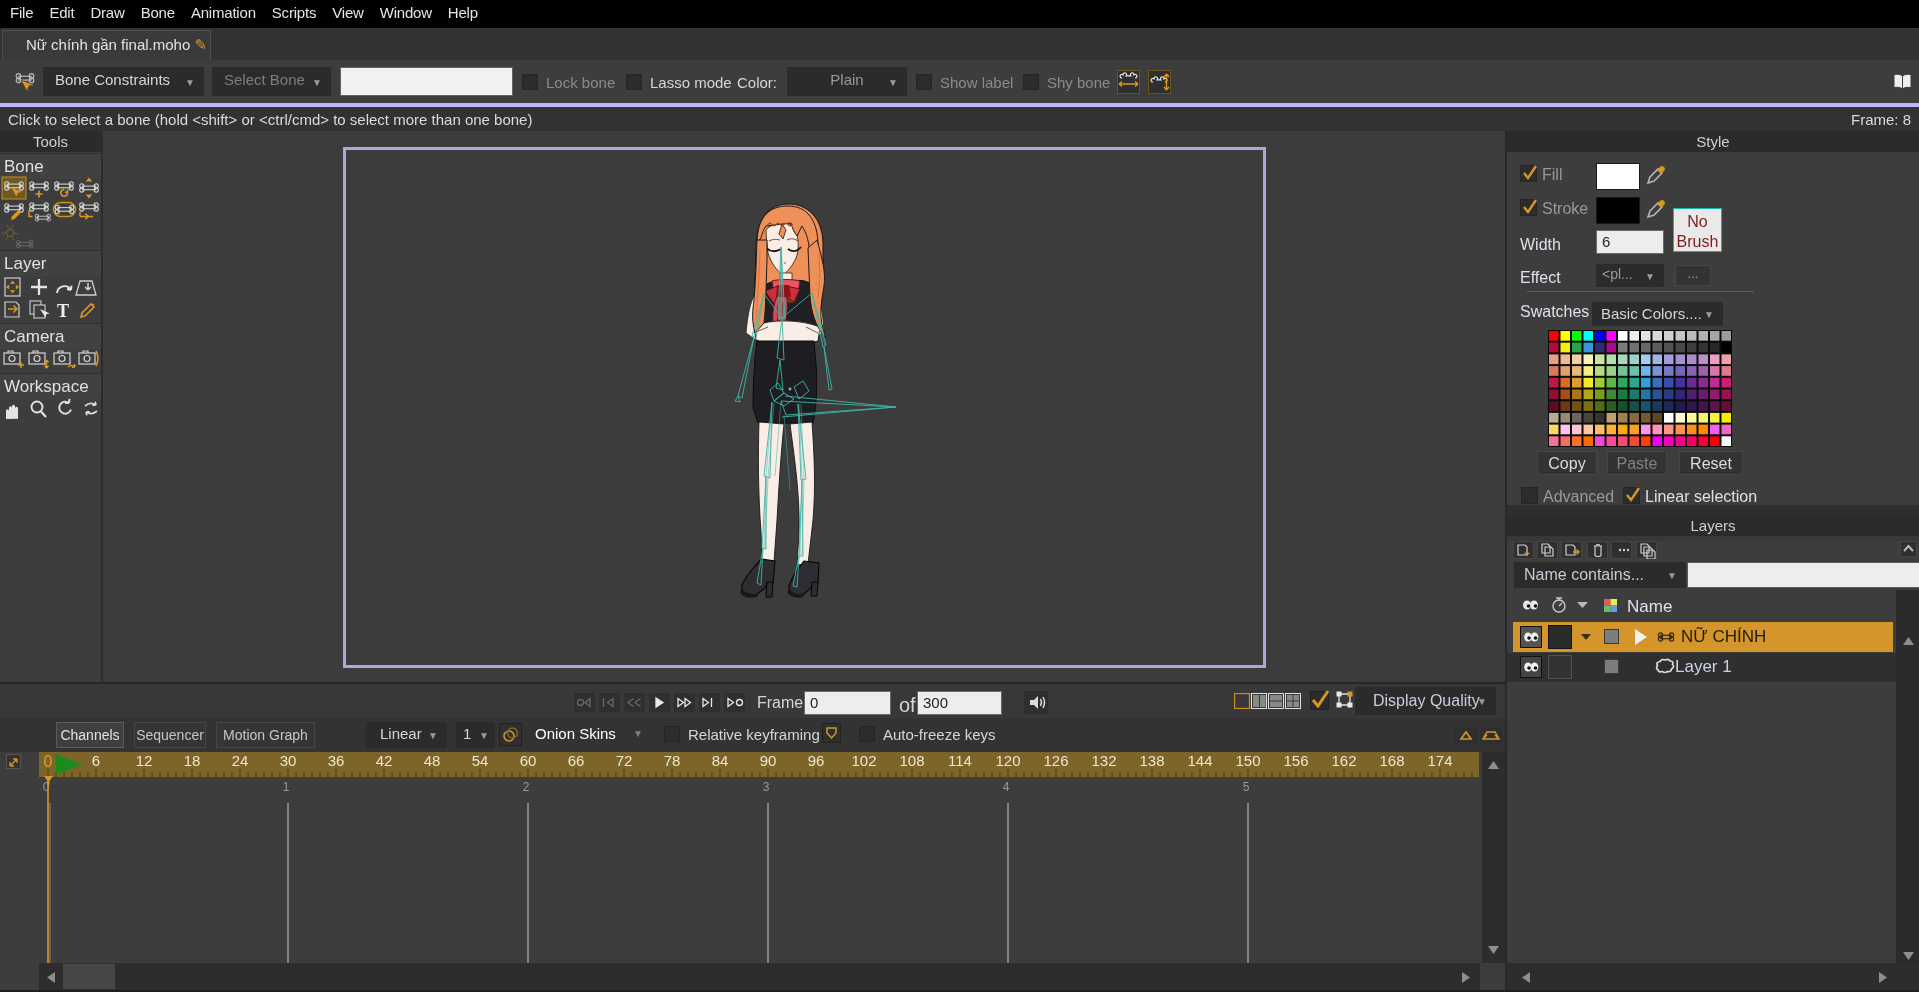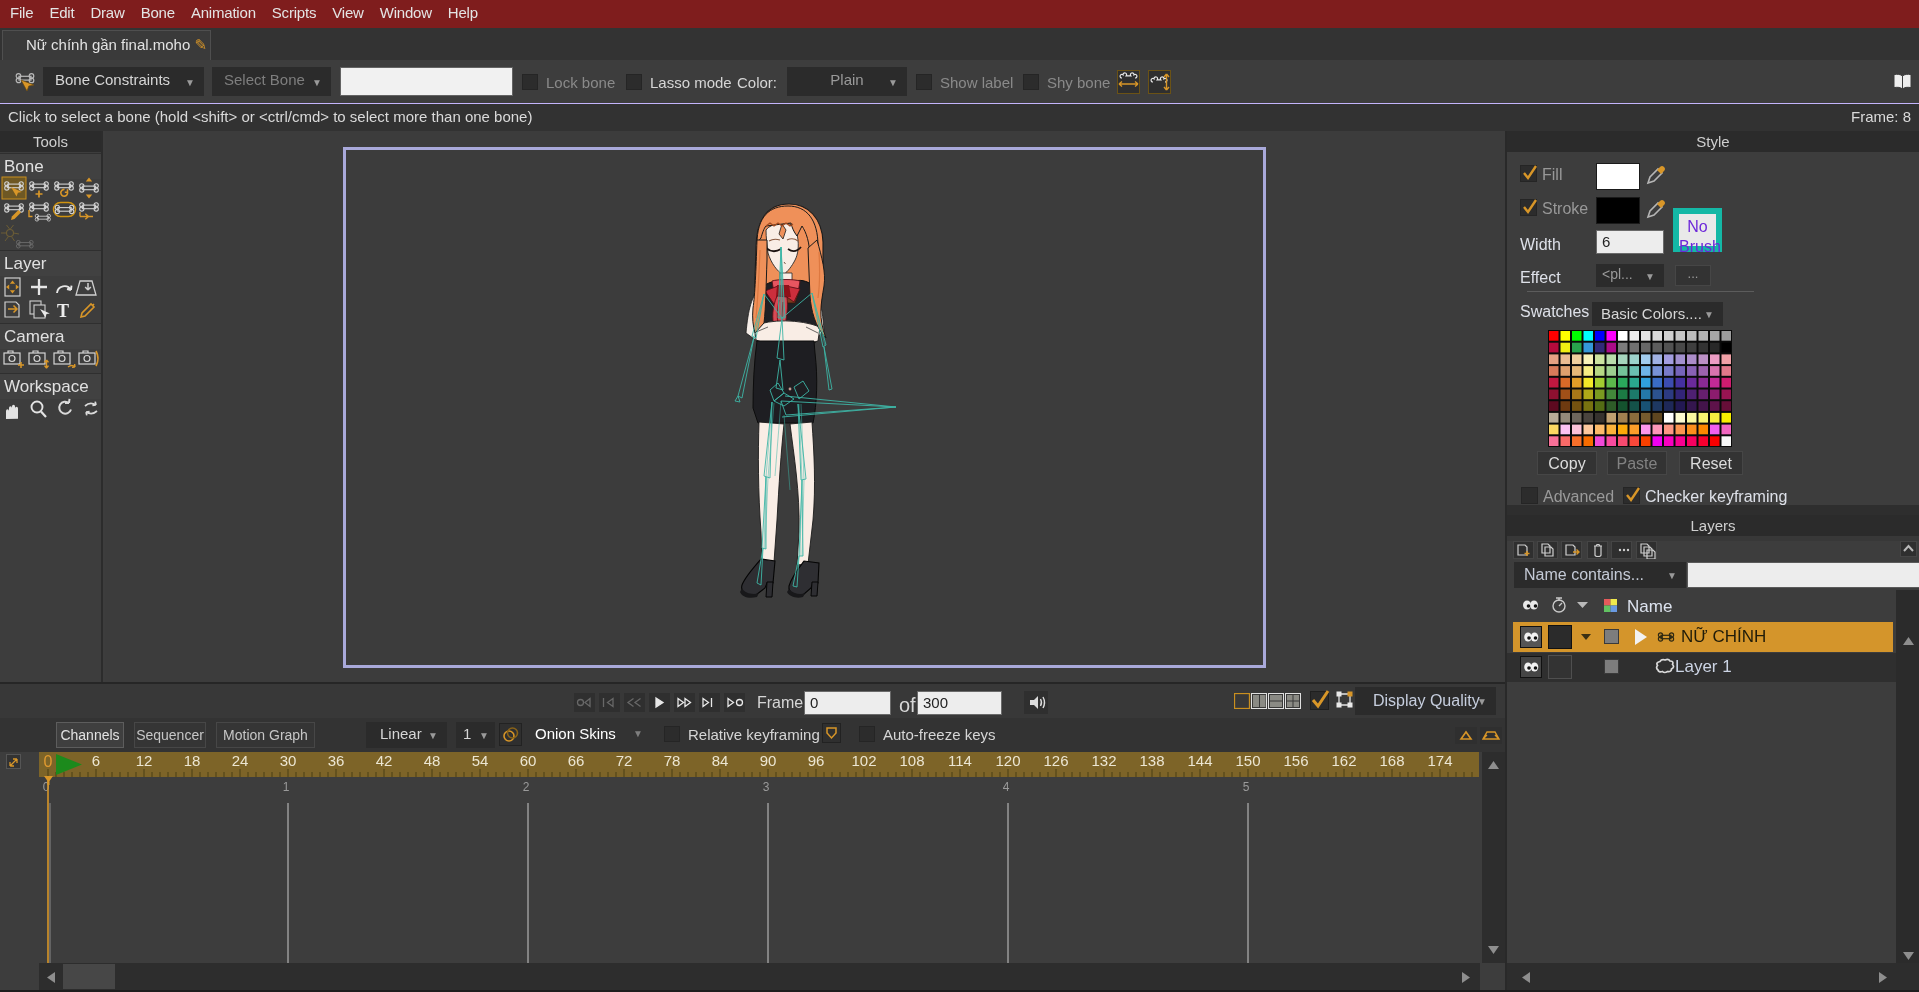--- a/index.html
+++ b/index.html
@@ -1,27 +1,27 @@
 <!DOCTYPE html>
 <html><head>
 <meta charset="utf-8">
 <style>
 * { margin:0; padding:0; box-sizing:border-box; }
 html,body { width:1919px; height:992px; overflow:hidden; background:#3d3d3d;
   font-family:"Liberation Sans", sans-serif; }
 .abs { position:absolute; }
 #root { position:relative; width:1919px; height:992px; }
 
-#menubar { left:0; top:0; width:1919px; height:28px; background:#7f1d1d; color:#e4e4e4; font-size:15px; }
+#menubar { left:0; top:0; width:1919px; height:28px; background:#000000; color:#e4e4e4; font-size:15px; }
 #menubar span { display:inline-block; padding:4px 6px 0 10px; letter-spacing:-0.2px; }
 #tabbar { left:0; top:28px; width:1919px; height:32px; background:#333333; }
 #tab1 { left:2px; top:2px; width:209px; height:30px; background:#3a3a3a;
   border:1px solid #4f4f4f; border-bottom:none; color:#e2e2e2; font-size:15px; padding:5px 0 0 23px; }
 #toolbar { left:0; top:60px; width:1677px; height:43px; background:#3d3d3d; font-size:15px; }
-#statusbar { left:0; top:103px; width:1919px; height:28px; background:#323232; border-top:1px solid #c4b5fd;
+#statusbar { left:0; top:103px; width:1919px; height:28px; background:#323232; border-top:4px solid #c4b5fd;
   color:#dadada; font-size:15px; padding:4px 8px 0 8px; }
 .dd { background:#2b2b2b; color:#d6d6d6; }
 .dd .arr { position:absolute; right:9px; top:50%; margin-top:-5px; color:#9a9a9a; font-size:10px; }
 .cb { width:16px; height:16px; background:#2c2c2c; border:1px solid #252525; }
 .cblab { font-size:15px; }
 .graytext { color:#8a8a8a; }
 .whitetext { color:#d6d6d6; }
 
 #tools { left:0; top:131px; width:103px; height:551px; background:#3d3d3d; border-right:2px solid #2c2c2c; }
 .phead { background:#2b2b2b; color:#cfcfcf; font-size:15px; text-align:center; height:21px; padding-top:2px; }
@@ -278,21 +278,21 @@
     <svg class="abs" style="left:13px; top:66px;" width="19" height="19">
         <path d="M4 10 l4 5 l8 -12" stroke="#d89628" stroke-width="2.4" fill="none"></path>
       </svg>
     <div class="abs lab" style="left:35px; top:69px;">Stroke</div>
     <div class="abs" style="left:89px; top:66px; width:44px; height:27px; background:#000000; border:1px solid #1a1a1a;"></div>
     <svg class="abs" style="left:138px; top:67px;" width="22" height="22" viewBox="0 0 22 22">
         <path d="M3 19 l6 -2 l8 -8 l-4 -4 l-8 8 Z" fill="none" stroke="#b5b5b5" stroke-width="1.6"></path>
         <path d="M12 6 l4 4 l3 -3 a2.8 2.8 0 0 0 -4 -4 Z" fill="#d89628"></path>
       </svg>
 
-    <div class="abs" style="left:166px; top:77px; width:49px; height:44px; background:#e9e9e9; border:6px solid #14b8a6; color:#6d28d9; font-size:16px; text-align:center; padding-top:3px; line-height:20px;">No<br>Brush</div>
+    <div class="abs" style="left:166px; top:77px; width:49px; height:44px; background:#e9e9e9; border:1px solid #14b8a6; color:#7f1d1d; font-size:16px; text-align:center; padding-top:3px; line-height:20px;">No<br>Brush</div>
 
     <div class="abs wlab" style="left:13px; top:105px;">Width</div>
     <div class="abs inputlite" style="left:89px; top:99px; width:68px; height:24px; padding:2px 0 0 5px;">6</div>
 
     <div class="abs wlab" style="left:13px; top:138px;">Effect</div>
     <div class="abs dd" style="left:89px; top:133px; width:68px; height:23px; padding:2px 0 0 6px; color:#9a9a9a; font-size:14px;">&lt;pl...<span class="arr">▼</span></div>
     <div class="abs btn" style="left:168px; top:134px; width:36px; height:21px; color:#9a9a9a; font-size:13px;">...</div>
     <div class="abs" style="left:20px; top:160px; width:227px; height:1px; background:#5c5c5c;"></div>
 
     <div class="abs wlab" style="left:13px; top:172px;">Swatches</div>
@@ -462,21 +462,21 @@
 </svg>
     <div class="abs btn" style="left:30px; top:320px; width:60px; height:24px; padding-top:3px;">Copy</div>
     <div class="abs btn" style="left:100px; top:320px; width:60px; height:24px; padding-top:3px; color:#828282;">Paste</div>
     <div class="abs btn" style="left:172px; top:320px; width:64px; height:24px; padding-top:3px;">Reset</div>
     <div class="abs cb" style="left:14px; top:356px; width:17px; height:17px;"></div>
     <div class="abs lab" style="left:36px; top:357px; color:#9a9a9a;">Advanced</div>
     <div class="abs cb" style="left:116px; top:356px; width:17px; height:17px;"></div>
     <svg class="abs" style="left:116px; top:354px;" width="19" height="19">
         <path d="M4 10 l4 5 l8 -12" stroke="#d89628" stroke-width="2.4" fill="none"></path>
       </svg>
-    <div class="abs" style="left:138px; top:357px; color:#dde0e8; font-size:16px;">Checker keyframing</div>
+    <div class="abs" style="left:138px; top:357px; color:#dde0e8; font-size:16px;">Linear selection</div>
 
     <div class="abs" style="left:0; top:374px; width:412px; height:10px; background:#2e2e2e;"></div>
 
     <div class="abs phead" style="left:0; top:384px; width:412px;">Layers</div>
     <div class="abs" style="left:0; top:405px; width:412px; height:5px; background:#383838;"></div>
 <div class="abs" style="left:6px; top:410px; width:21px; height:18px; background:#2f2f2f; border:1px solid #454545;"></div>
     <div class="abs" style="left:30px; top:410px; width:21px; height:18px; background:#2f2f2f; border:1px solid #454545;"></div>
     <div class="abs" style="left:54px; top:410px; width:21px; height:18px; background:#2f2f2f; border:1px solid #454545;"></div>
     <div class="abs" style="left:80px; top:410px; width:21px; height:18px; background:#2f2f2f; border:1px solid #454545;"></div>
     <div class="abs" style="left:104px; top:410px; width:21px; height:18px; background:#2f2f2f; border:1px solid #454545;"></div>

